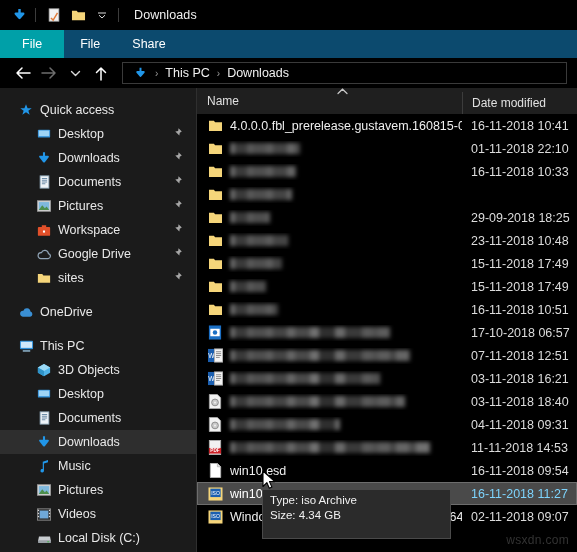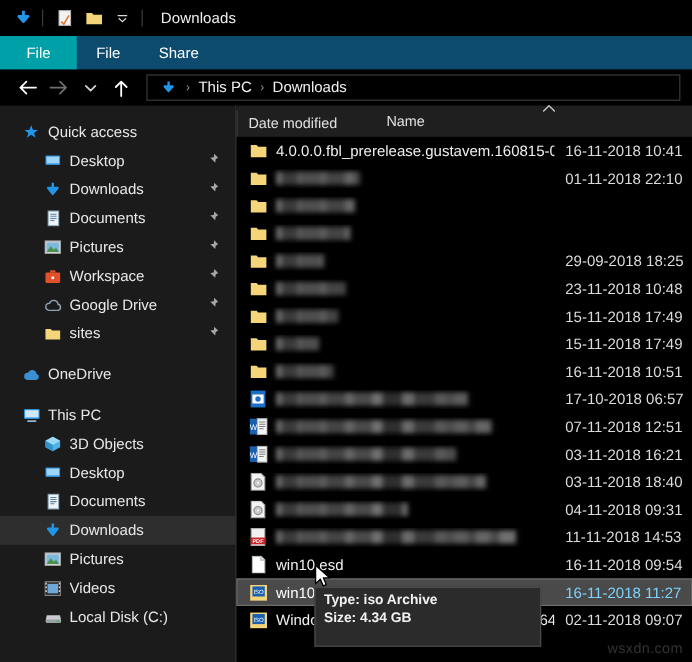--- a/index.html
+++ b/index.html
@@ -107,21 +107,21 @@
   .row.selected .row-date { color: #7dd3fc; }
 
   
   .redact { height: 13px; display: flex; align-items: center; filter: blur(2.2px); }
   .redact i { display: block; height: 11px; }
 
   
   #tooltip {
     position: absolute; left: 262px; top: 489px; width: 189px; height: 50px;
     background: #2b2b2b; border: 1px solid #4a4a4a;
-    padding: 3px 7px; z-index: 40; font-weight: bold;
+    padding: 3px 7px; z-index: 40;
   }
   .tip-line { font-size: 11.5px; color: #f2f2f2; line-height: 15px; white-space: nowrap; }
 
   
   #cursor { position: absolute; left: 262px; top: 470px; z-index: 50; pointer-events: none; }
 
   
   #watermark {
     position: absolute; right: 8px; bottom: 5px;
     font-size: 12px; color: #333333; letter-spacing: .3px;
@@ -370,20 +370,28 @@
 
   <div class="nav-item lvl1 selected">
     <span class="nav-ico">
       <svg width="14" height="14" viewBox="0 0 16 16">
           <path d="M8 1.5v7M8 12 3.6 6.5h8.8z" stroke="#2196e8" stroke-width="2.4" fill="#2196e8" stroke-linejoin="round"></path>
         </svg>
     </span>
     <span class="nav-label">Downloads</span>
   </div>
 
+  <div class="nav-item lvl1">
+    <span class="nav-ico">
+      <svg width="13" height="14" viewBox="0 0 14 16">
+          <path d="M11 1 5 3v8.5a2 2 0 1 0 1.4 1.9V5l4.6-1.4z" fill="#2196e8"></path>
+        </svg>
+    </span>
+    <span class="nav-label">Music</span>
+  </div>
 
   <div class="nav-item lvl1">
     <span class="nav-ico">
       <svg width="14" height="12" viewBox="0 0 16 13">
           <rect x="0.5" y="0.5" width="15" height="12" fill="#d8d8d8" stroke="#9a9a9a"></rect>
           <rect x="2" y="2" width="12" height="9" fill="#7fb8dd"></rect>
           <path d="M2 11 6 5.5 9 9l2-2 3 4z" fill="#4d8f4d"></path>
         </svg>
     </span>
     <span class="nav-label">Pictures</span>
@@ -413,31 +421,31 @@
           <rect x="11" y="10" width="2" height="1.2" fill="#4caf50"></rect>
         </svg>
     </span>
     <span class="nav-label">Local Disk (C:)</span>
   </div>
 </div>
 
 <div id="pane-divider"></div>
 
 <div id="colhead">
-  <div class="col" id="col-date">
-    <span>Date modified</span>
-  </div>
   <div class="col" id="col-name">
     <span>Name</span>
     <span id="sort-indicator">
       <svg width="11" height="7" viewBox="0 0 11 7">
           <path d="M1 5.5 5.5 1.2 10 5.5" stroke="#c8c8c8" stroke-width="1.2" fill="none" stroke-linecap="round"></path>
         </svg>
     </span>
   </div>
+  <div class="col" id="col-date">
+    <span>Date modified</span>
+  </div>
 </div>
 
 <div id="rows">
     <div class="row">
       <div class="row-name">
         <span class="row-ico">
           <svg width="15" height="13" viewBox="0 0 16 14">
             <path d="M1 2h5.2L7.6 3.6H15V13H1z" fill="#f5d57a"></path>
           </svg>
         </span>
@@ -480,20 +488,21 @@
             <i style="width:12px;background:#3a3a3a"></i>
             <i style="width:6px;background:#585858"></i>
             <i style="width:13px;background:#4e4e4e"></i>
             <i style="width:7px;background:#5c5c5c"></i>
             <i style="width:14px;background:#444444"></i>
             <i style="width:8px;background:#656565"></i>
             <i style="width:1px;background:#4a4a4a"></i>
           </span>
         </span>
       </div>
+      <div class="row-date">16-11-2018 10:33</div>
     </div>
     <div class="row">
       <div class="row-name">
         <span class="row-ico">
           <svg width="15" height="13" viewBox="0 0 16 14">
             <path d="M1 2h5.2L7.6 3.6H15V13H1z" fill="#f5d57a"></path>
           </svg>
         </span>
         <span>
           <span class="redact" style="width:62px">

